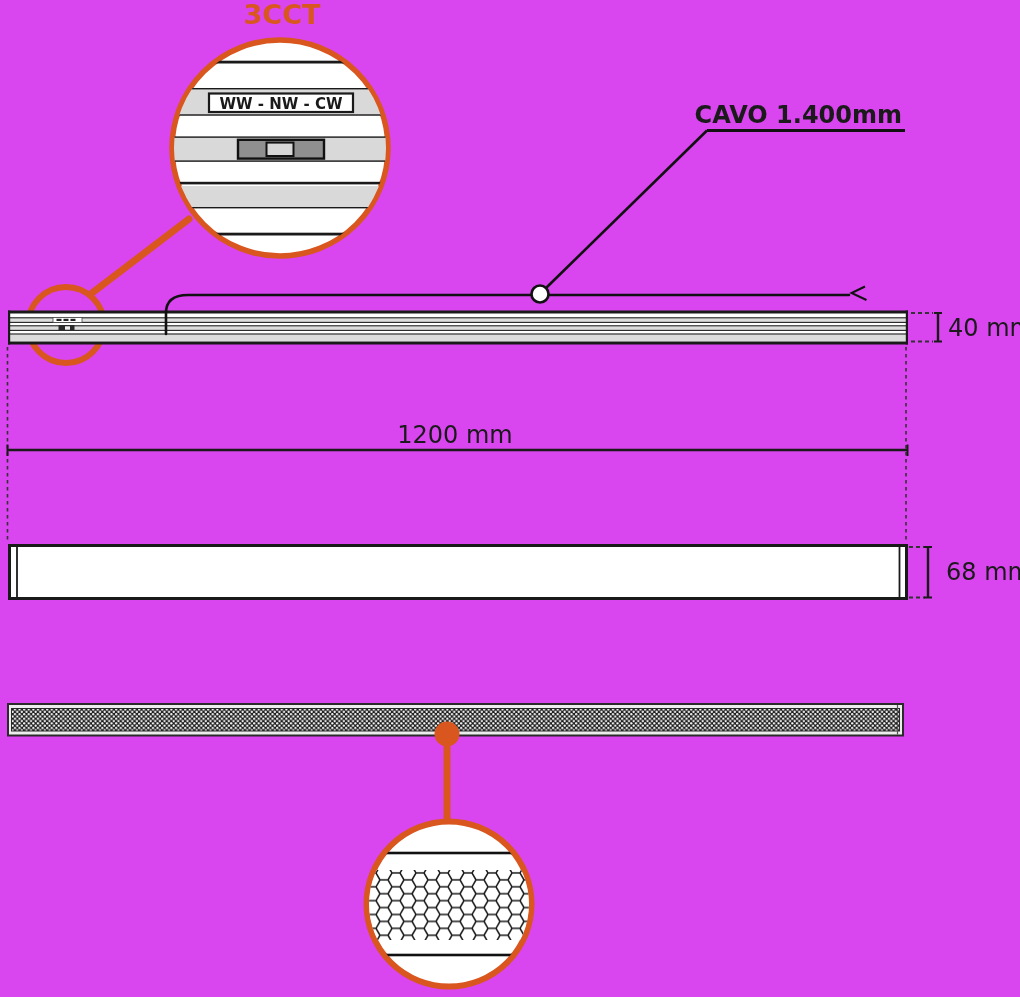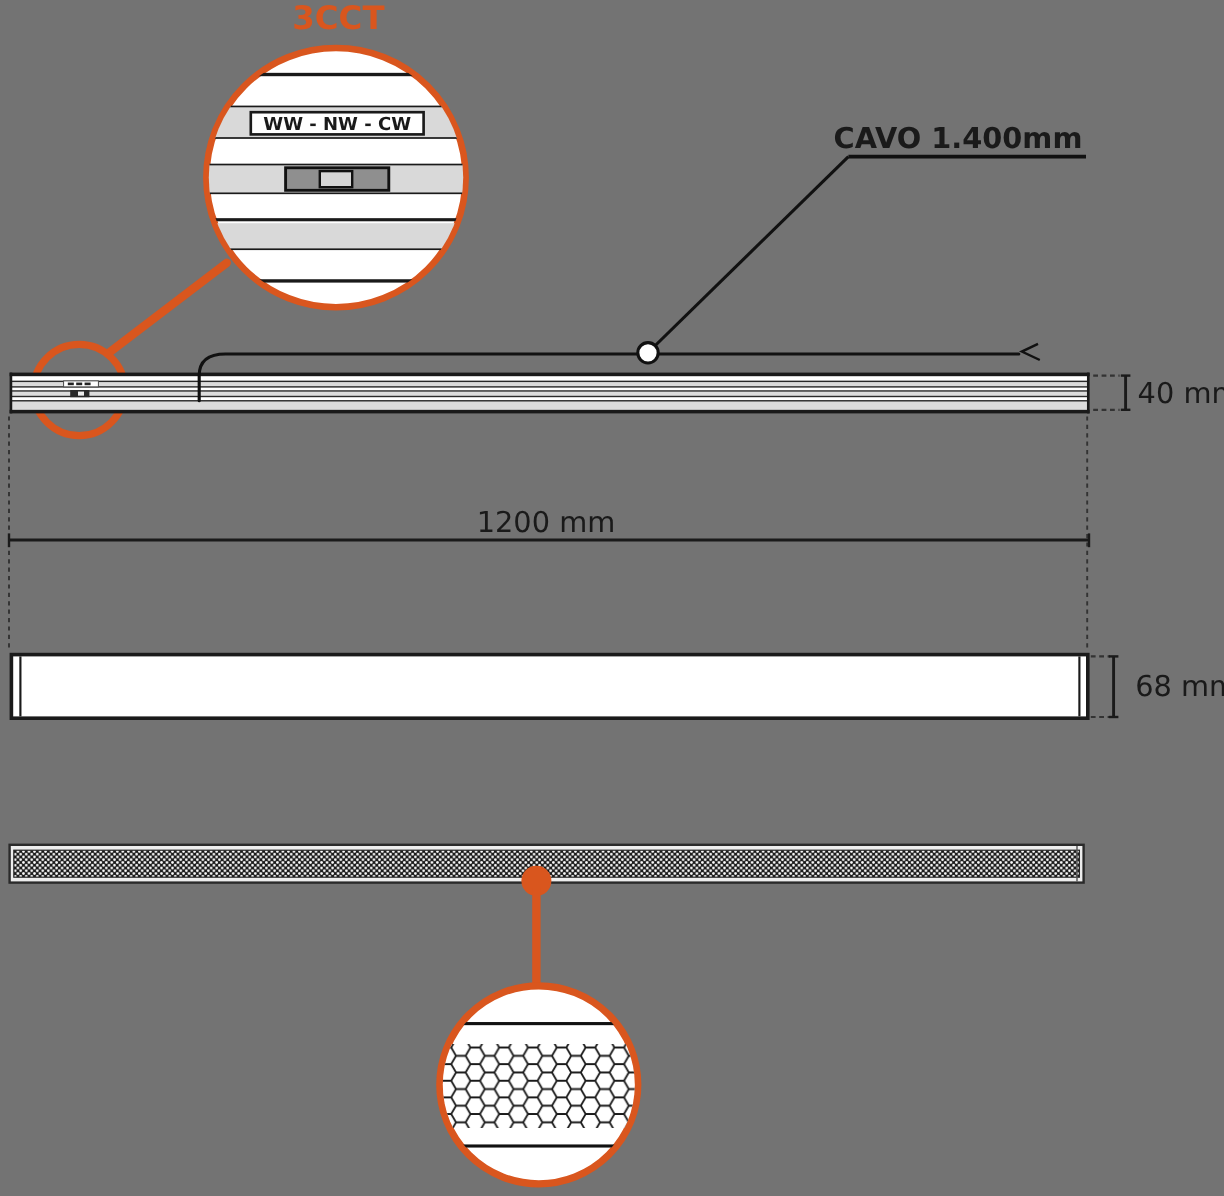--- a/index.html
+++ b/index.html
@@ -1,19 +1,19 @@
 <!DOCTYPE html>
 <html><head>
 <meta charset="utf-8">
 <style>
   html,body{margin:0;padding:0;background:#fff;}
   .canvas{
     position:relative;
     width:1020px;height:997px;
-    background:#737373;
+    background:#d946ef;
     font-family:"DejaVu Sans","Liberation Sans",sans-serif;
     overflow:hidden;
   }
   svg{position:absolute;left:0;top:0;}
   text{font-family:"DejaVu Sans","Liberation Sans",sans-serif;}
   .dim-text{font-size:24px;fill:#1a1a1a;}
   .label-bold{font-weight:bold;}
 </style>
 </head>
 <body>

